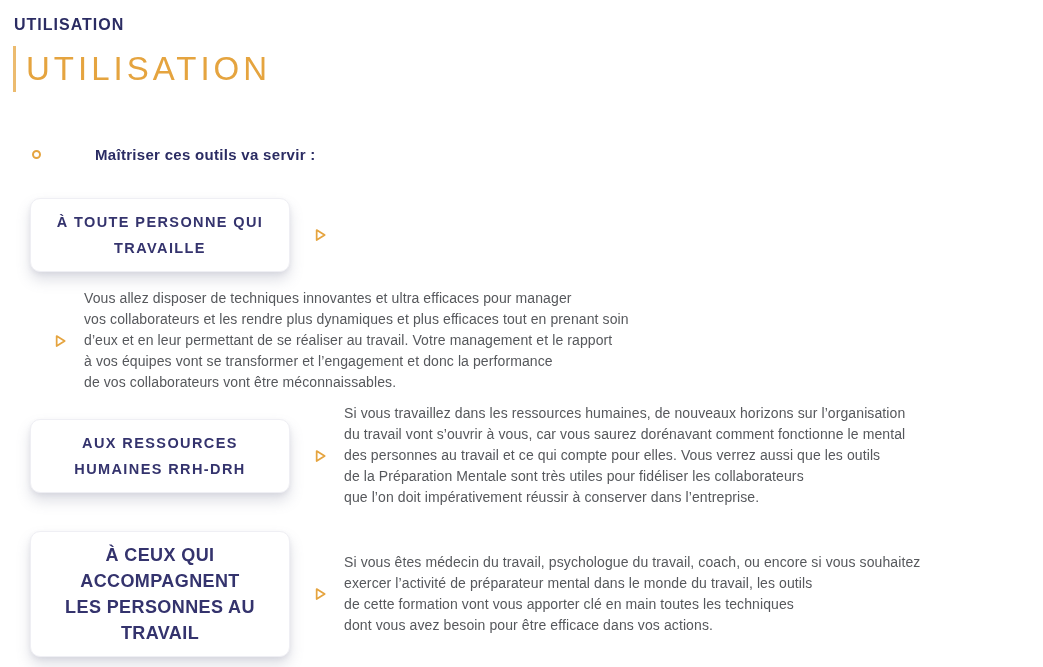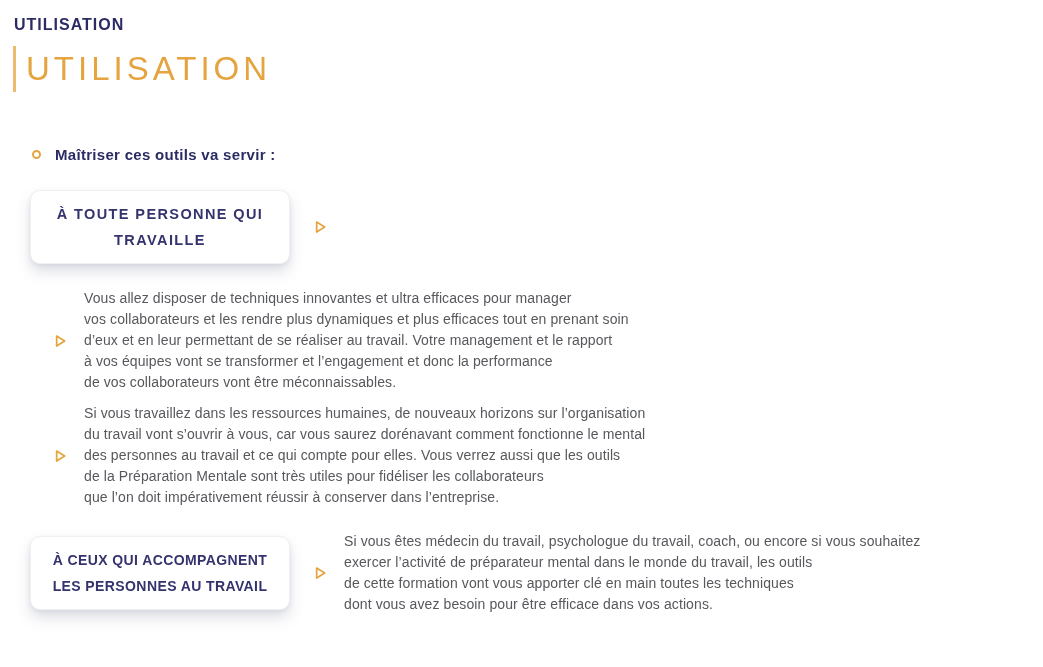--- a/index.html
+++ b/index.html
@@ -37,46 +37,47 @@
     position:absolute;left:32px;top:146px;
     display:flex;align-items:center;
   }
   .bullet-circle{
     width:9px;height:9px;border:2px solid var(--accent-gold);
     border-radius:50%;margin-right:14px;flex:0 0 auto;
   }
   .intro-label{
     font-size:15px;font-weight:bold;color:var(--navy);
     letter-spacing:.3px;
+    margin-left:40px;
   }
   .audience-row{
     position:absolute;left:30px;right:10px;
     display:flex;align-items:center;
   }
-  .row-1{top:190px;}
+  .row-1{top:198px;}
   .row-2{top:288px;}
   .row-3{top:403px;}
   .row-4{top:531px;}
   .audience-card{
     width:260px;flex:0 0 auto;
     min-height:68px;
     background:#ffffff;
     border:1px solid #efeff4;
     border-radius:10px;
     box-shadow:0 8px 14px rgba(110,112,140,.22),0 2px 4px rgba(110,112,140,.10);
     display:flex;align-items:center;justify-content:center;
     padding:10px 14px;
   }
   .audience-card-label{
     font-size:14.5px;font-weight:bold;color:#34336D;
     letter-spacing:1.4px;text-align:center;line-height:26px;
     white-space:pre-line;
   }
   .row-4 .audience-card-label{
-    font-size:14px;letter-spacing:.4px;
+    font-size:18px;letter-spacing:.4px;
   }
   .play-icon{
     flex:0 0 auto;
     width:16px;height:16px;
     margin-left:22px;margin-right:16px;
     display:block;
   }
   .audience-description{
     font-size:14px;line-height:21px;color:var(--body-gray);
     white-space:pre-line;letter-spacing:.1px;
@@ -112,20 +113,24 @@
     <path d="M7 4.5 L19 12 L7 19.5 Z" fill="none" stroke="#E5A43F" stroke-width="2.6" stroke-linejoin="round"></path>
   </svg>
   <div class="audience-description">Vous allez disposer de techniques innovantes et ultra efficaces pour manager
 vos collaborateurs et les rendre plus dynamiques et plus efficaces tout en prenant soin
 d’eux et en leur permettant de se réaliser au travail. Votre management et le rapport
 à vos équipes vont se transformer et l’engagement et donc la performance
 de vos collaborateurs vont être méconnaissables.</div>
 </div>
 
 <div class="audience-row row-3">
+  <div class="audience-card">
+    <div class="audience-card-label">AUX RESSOURCES
+HUMAINES RRH-DRH</div>
+  </div>
   <svg class="play-icon" viewBox="0 0 24 24">
     <path d="M7 4.5 L19 12 L7 19.5 Z" fill="none" stroke="#E5A43F" stroke-width="2.6" stroke-linejoin="round"></path>
   </svg>
   <div class="audience-description">Si vous travaillez dans les ressources humaines, de nouveaux horizons sur l’organisation
 du travail vont s’ouvrir à vous, car vous saurez dorénavant comment fonctionne le mental
 des personnes au travail et ce qui compte pour elles. Vous verrez aussi que les outils
 de la Préparation Mentale sont très utiles pour fidéliser les collaborateurs
 que l’on doit impérativement réussir à conserver dans l’entreprise.</div>
 </div>
 

